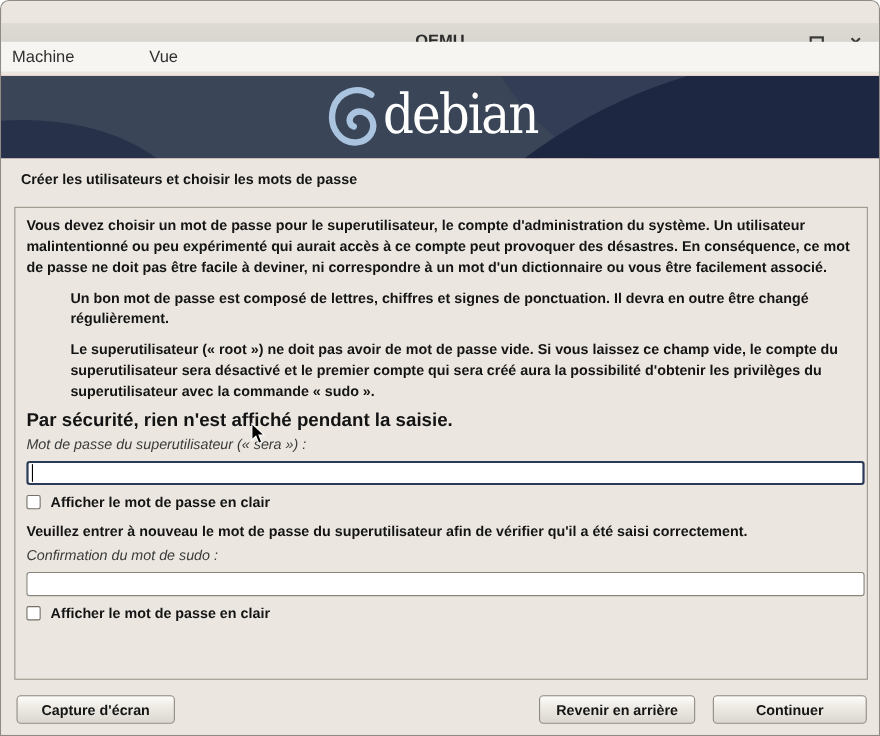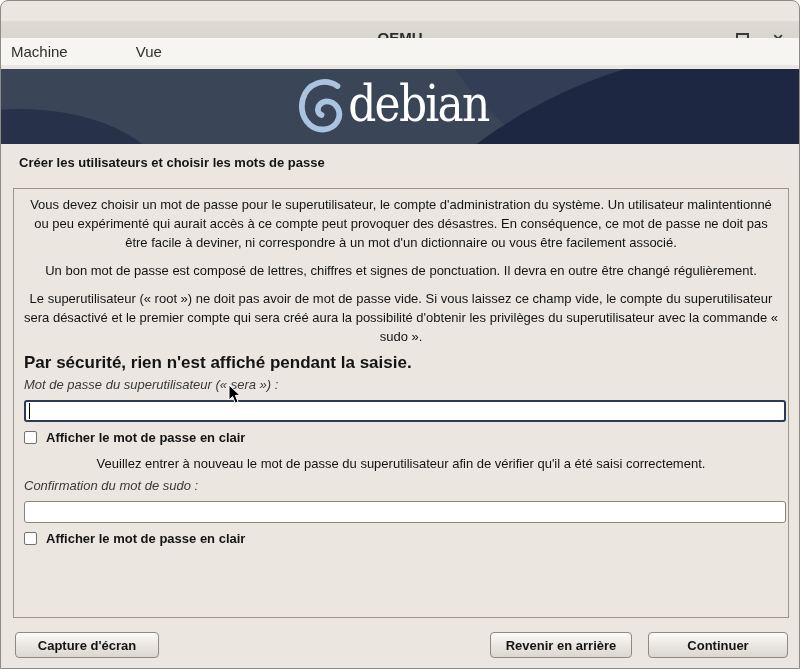--- a/index.html
+++ b/index.html
@@ -40,22 +40,22 @@
     letter-spacing:-2px;transform:scaleX(.88);transform-origin:left center;
     margin-left:2px;line-height:1;padding-bottom:6px;
   }
   
   .content{position:absolute;left:0;top:143px;width:100%;height:664px;background:#ebe7e0;}
   .heading{position:absolute;left:18px;top:11px;font-size:13px;font-weight:bold;color:#141414;}
   .panel{
     position:absolute;left:12px;top:44px;width:776px;height:430px;box-sizing:border-box;
     border:1px solid #9b958b;padding:6px 10px;background:#ebe7e0;
   }
-  .para{font-size:13px;line-height:19px;font-weight:normal;color:#141414;margin:0 0 0 0;text-align:center;}
-  .para + .para{margin-top:9px;}
+  .para{font-size:13px;line-height:19px;font-weight:bold;color:#141414;margin:0 0 0 0;}
+  .para + .para{margin-top:9px;margin-left:40px;}
   .note{font-size:17px;line-height:18px;font-weight:bold;color:#141414;margin-top:8px;}
   .field-label{font-size:13px;font-style:italic;font-weight:normal;color:#3a3a3a;margin-top:4px;line-height:18px;}
   .text-input{
     display:block;width:762px;height:22px;box-sizing:border-box;margin-top:6px;
     background:#ffffff;border:1px solid #8a857c;border-radius:3px;
     font-size:13px;padding:0 4px;outline:none;color:#111;
   }
   .text-input.focused{border:2px solid #2b3a57;}
   .input-wrap{position:relative;}
   .caret{position:absolute;left:5px;top:3px;width:1px;height:16px;background:#000;}

